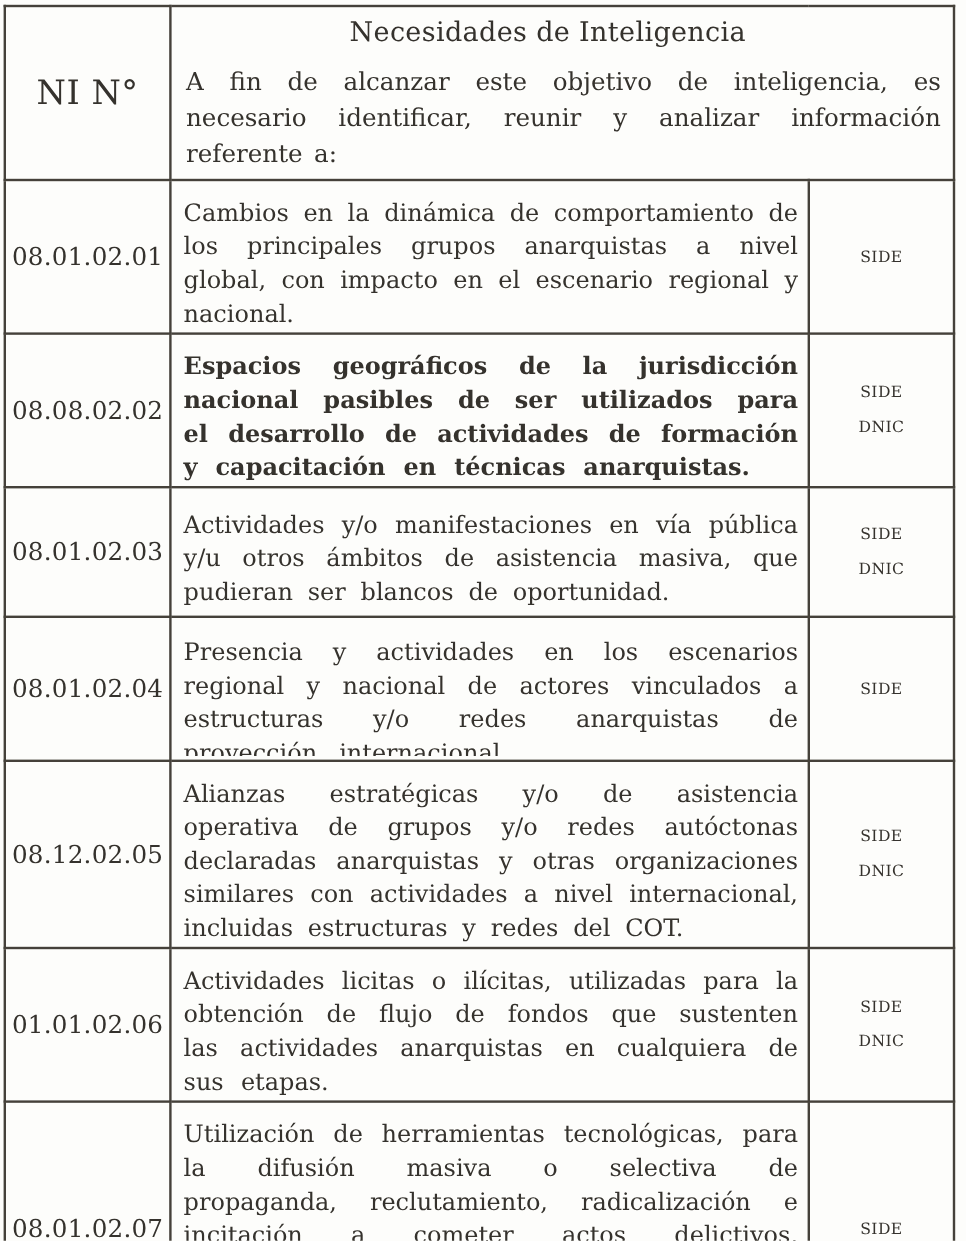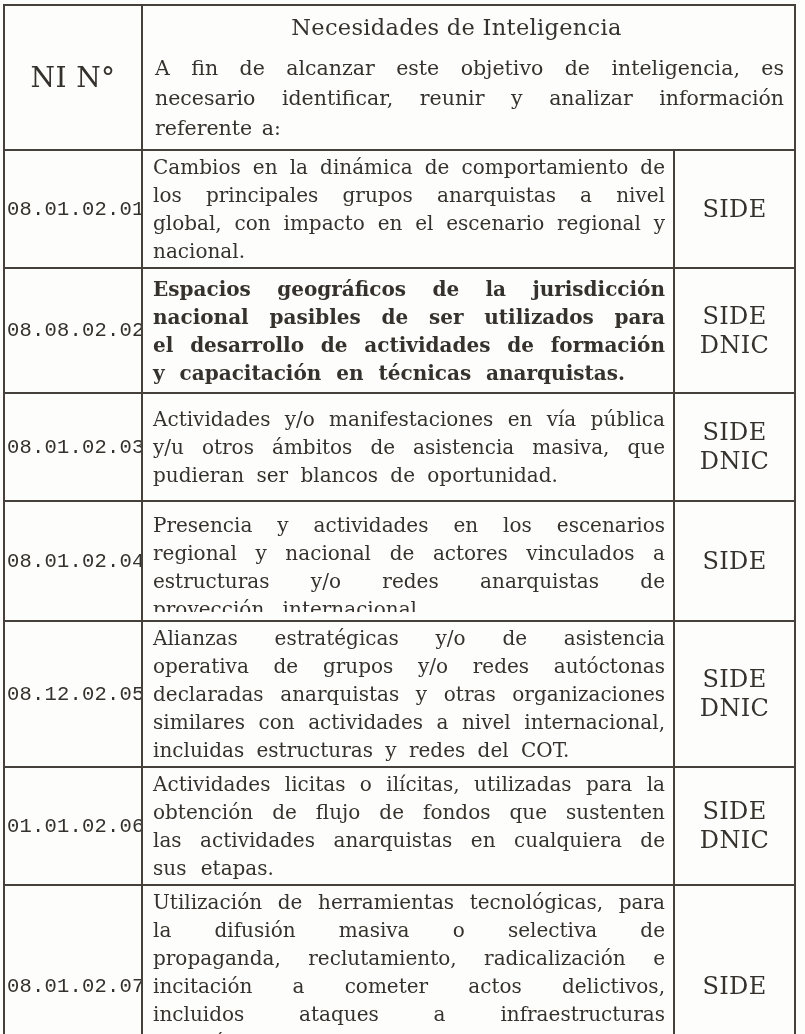--- a/index.html
+++ b/index.html
@@ -70,36 +70,35 @@
     text-align: justify;
     word-spacing: 3px;
   }
 
   .ni-cell {
     text-align: center;
     vertical-align: middle;
     font-size: 20.5px;
     letter-spacing: 0.2px;
     padding: 0 2px;
-    font-family: Liberation Mono, monospace;
   }
   .desc-cell {
     vertical-align: middle;
-    padding: 2px 8px 2px 10px;
+    padding: 12px 8px 2px 10px;
   }
   .desc-inner {
     font-size: 20px;
     line-height: 28px;
     text-align: justify;
     word-spacing: 4px;
   }
   .agency-cell {
     text-align: center;
     vertical-align: middle;
-    font-size: 24px;
+    font-size: 13px;
     line-height: 29px;
     letter-spacing: 0.3px;
   }
   .agency-line { display: block; }
 
   
   tbody tr:nth-child(3) .desc-inner { word-spacing: 8px; font-weight: bold; }
   tbody tr:nth-child(4) .desc-inner { word-spacing: 6px; }
   tbody tr:nth-child(5) .desc-inner { word-spacing: 12px; max-height: 101px; overflow: hidden; } 
   tbody tr:nth-child(6) .desc-inner { word-spacing: 6px; }

